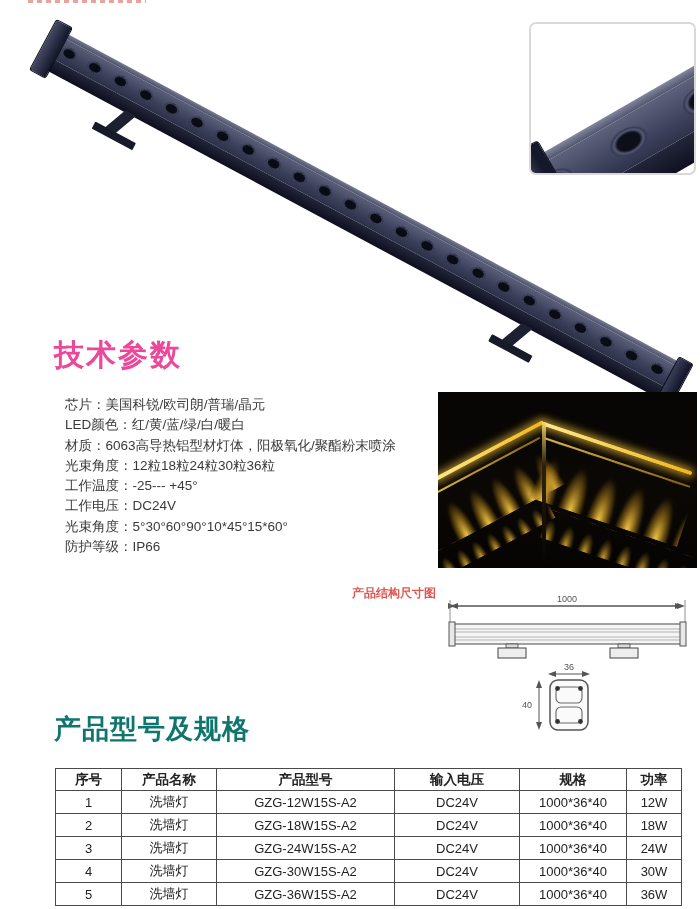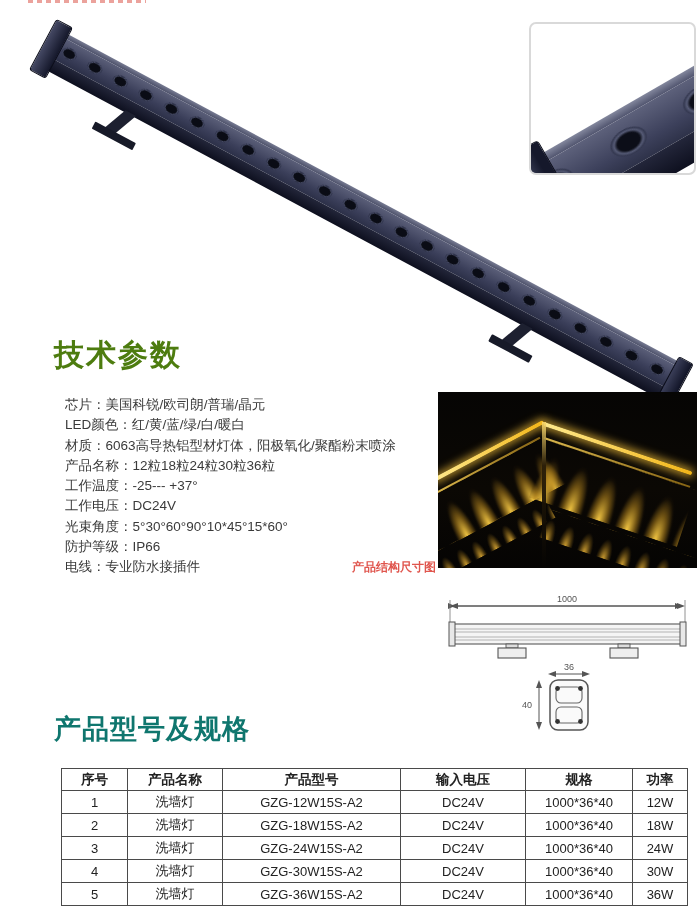--- a/index.html
+++ b/index.html
@@ -58,21 +58,21 @@
       linear-gradient(180deg,#5d617b 0%,#3d415c 65%,#2e3249 100%);
     background-size:84px 100%,100% 100%;
     background-repeat:repeat-x,no-repeat;
   }
   .inset-side{position:absolute;left:0;top:57px;width:100%;height:27px;
     background:linear-gradient(180deg,#23263a,#0e101f);}
   .inset-cap{position:absolute;left:16px;top:-14px;width:30px;height:112px;
     background:linear-gradient(90deg,#4a4e68,#15182b 70%);border:1px solid #0b0d1a;border-radius:4px;}
   
   .tech-title{position:absolute;left:54px;top:338px;font-size:30px;line-height:34px;
-    font-weight:bold;color:#4d7c0f;letter-spacing:2px;}
+    font-weight:bold;color:#ec4899;letter-spacing:2px;}
   .tech-list{position:absolute;left:57px;top:387px;width:380px;list-style:none;margin:8px;padding:0;}
   .tech-list li{font-size:13.5px;line-height:20.3px;color:#3a3a3a;white-space:nowrap;}
   
   .building{position:absolute;left:438px;top:392px;width:259px;height:176px;
     background:linear-gradient(180deg,#060504 0%,#0b0804 55%,#050403 100%);overflow:hidden;}
   .roofline{position:absolute;height:4px;border-radius:2px;
     background:linear-gradient(90deg,#ffe98c,#f2b518);box-shadow:0 0 9px 2px rgba(255,200,60,.75);}
   .roof-left{left:-4px;top:86px;width:124px;transform:rotate(-28deg);transform-origin:0 50%;}
   .roof-right{left:106px;top:30px;width:156px;transform:rotate(18.5deg);transform-origin:0 50%;}
   .cornice{position:absolute;height:2px;background:linear-gradient(90deg,rgba(255,214,90,.85),rgba(214,160,30,.6));}
@@ -87,27 +87,27 @@
     background-size:30px 60px;}
   .lower-left{left:-6px;top:162px;width:126px;height:26px;transform:rotate(-28deg);transform-origin:0 0;
     background-image:radial-gradient(50% 90% at 50% 100%,rgba(255,196,60,.8) 0%,rgba(150,110,25,.4) 50%,rgba(0,0,0,0) 75%);
     background-size:17px 26px;}
   .lower-right{left:108px;top:116px;width:158px;height:30px;transform:rotate(18.5deg);transform-origin:0 0;
     background-image:radial-gradient(50% 90% at 50% 100%,rgba(255,196,60,.8) 0%,rgba(150,110,25,.4) 50%,rgba(0,0,0,0) 75%);
     background-size:20px 30px;}
   .corner-edge{position:absolute;left:104px;top:30px;width:4px;height:146px;
     background:linear-gradient(180deg,rgba(255,220,110,.9),rgba(40,28,8,.9) 30%,#050403);}
   
-  .diagram-label{position:absolute;left:352px;top:559px;font-size:12px;font-weight:bold;color:#e0564e;}
+  .diagram-label{position:absolute;left:352px;top:585px;font-size:12px;font-weight:bold;color:#e0564e;}
   .diagram-svg{position:absolute;left:440px;top:590px;}
   .diagram-svg text{font-family:"Liberation Sans","DejaVu Sans",sans-serif;font-size:9px;fill:#555;}
   
   .spec-title{position:absolute;left:54px;top:713px;font-size:27px;line-height:32px;
     font-weight:bold;color:#0f766e;letter-spacing:1px;}
-  .spec-table{position:absolute;left:61px;top:768px;width:626px;border-collapse:collapse;
+  .spec-table{position:absolute;left:55px;top:768px;width:626px;border-collapse:collapse;
     font-size:13px;color:#222;table-layout:fixed;}
   .spec-table th,.spec-table td{border:1px solid #4a4a4a;text-align:center;padding:0;}
   .spec-table th{height:21px;font-weight:bold;font-size:13.5px;background:#fff;}
   .spec-table td{height:22px;}
 </style>
 </head>
 <body>
 
 <div class="page">
 
@@ -138,26 +138,25 @@
       <div class="inset-side"></div>
       <div class="inset-cap"></div>
     </div>
   </div>
 
   <div class="tech-title">技术参数</div>
   <ul class="tech-list">
     <li>芯片：美国科锐/欧司朗/普瑞/晶元</li>
     <li>LED颜色：红/黄/蓝/绿/白/暖白</li>
     <li>材质：6063高导热铝型材灯体，阳极氧化/聚酯粉末喷涂</li>
-    <li>产品名称：12粒18粒24粒30粒36粒</li>
-    <li>工作温度：-25--- +37°</li>
+    <li>光束角度：12粒18粒24粒30粒36粒</li>
+    <li>工作温度：-25--- +45°</li>
     <li>工作电压：DC24V</li>
     <li>光束角度：5°30°60°90°10*45°15*60°</li>
     <li>防护等级：IP66</li>
-    <li>电线：专业防水接插件</li>
   </ul>
 
   <div class="building">
     <div class="roofline roof-left"></div>
     <div class="roofline roof-right"></div>
     <div class="cornice cornice-left"></div>
     <div class="cornice cornice-right"></div>
     <div class="arcade arcade-left"></div>
     <div class="arcade arcade-right"></div>
     <div class="arcade lower-left"></div>

